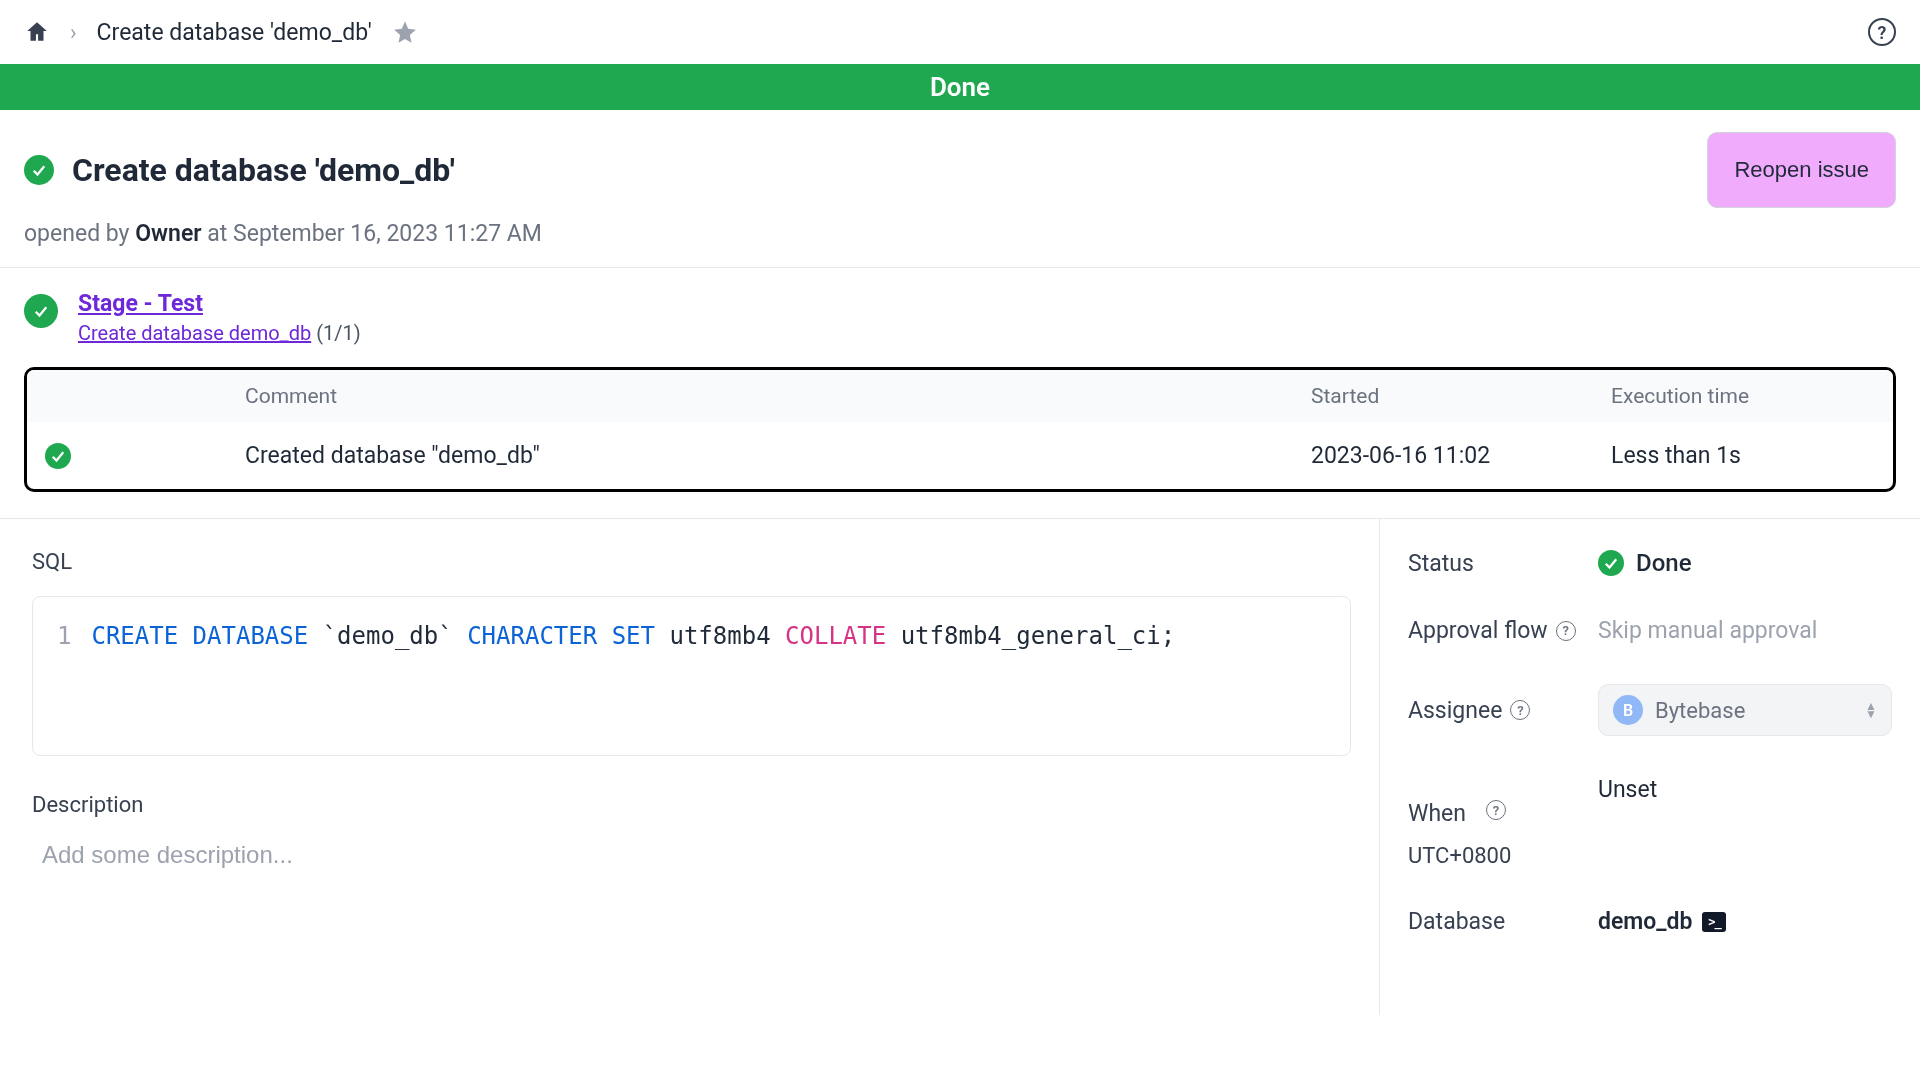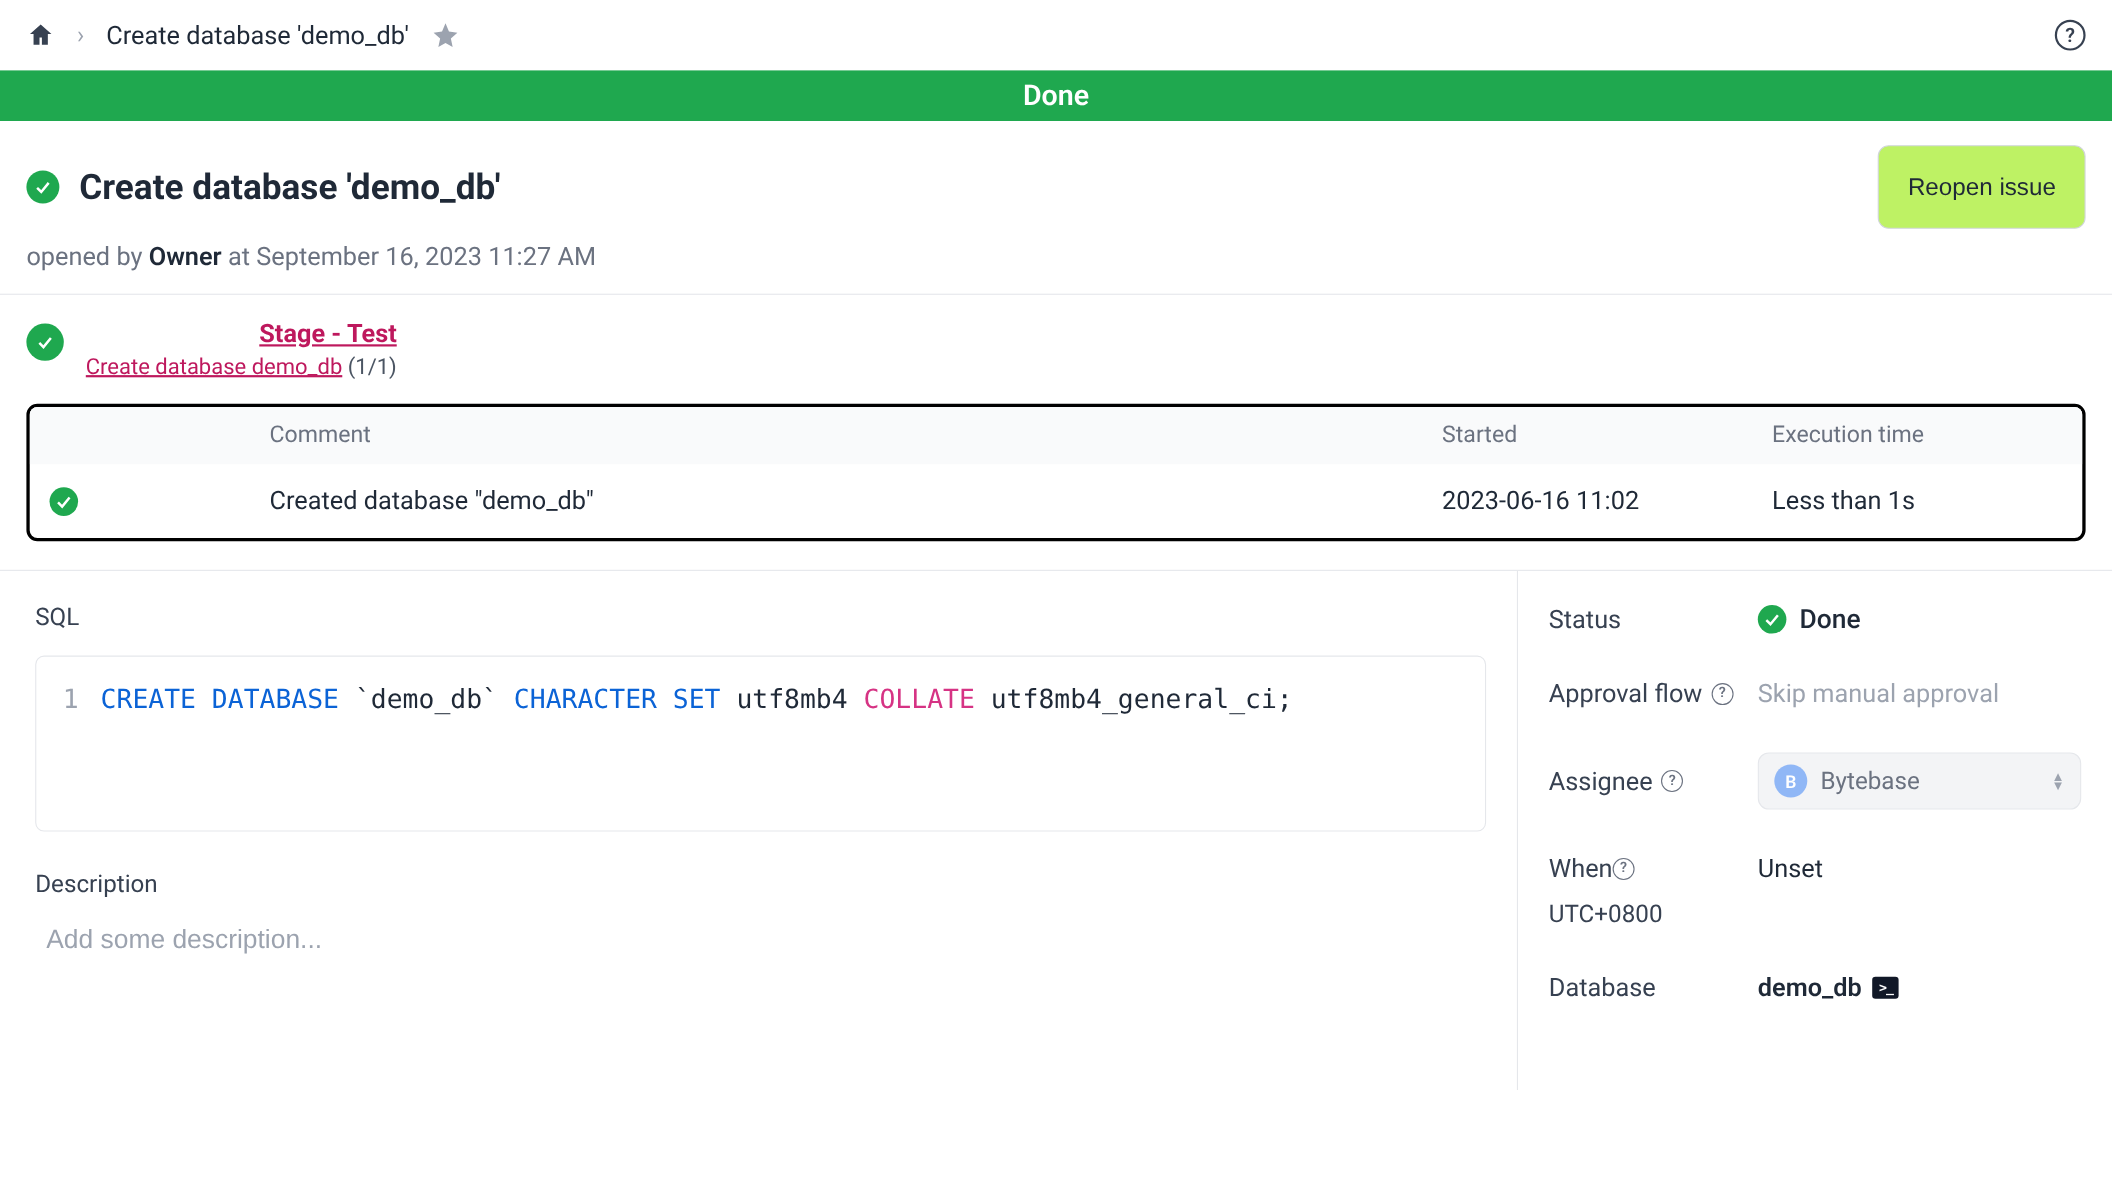--- a/index.html
+++ b/index.html
@@ -14,29 +14,29 @@
 .help-icon { width:28px; height:28px; color:#374151; cursor:pointer; border:2px solid #374151; border-radius:50%; display:flex; align-items:center; justify-content:center; font-size:18px; font-weight:600; }
 
 .done-banner { background:#1fa84f; color:#fff; text-align:center; font-size:26px; font-weight:600; padding:8px 0; }
 
 .header-row { display:flex; align-items:center; padding:22px 24px 12px; gap:18px; }
 .check-circle { width:30px; height:30px; border-radius:50%; background:#1fa84f; display:flex; align-items:center; justify-content:center; flex-shrink:0; }
 .check-circle.lg { width:34px; height:34px; }
 .check-circle.sm { width:26px; height:26px; }
 .check-circle svg { width:18px; height:18px; stroke:#fff; stroke-width:3; fill:none; }
 .page-title { font-size:32px; font-weight:700; }
-.reopen-btn { border:1px solid #d1d5db; background:#bef264; border-radius:10px; padding:24px 26px; font-size:22px; cursor:pointer; color:#1f2937; }
+.reopen-btn { border:1px solid #d1d5db; background:#f0abfc; border-radius:10px; padding:24px 26px; font-size:22px; cursor:pointer; color:#1f2937; }
 .meta-line { padding:0 24px 20px; color:#6b7280; font-size:23px; }
 .meta-line .owner { color:#1f2937; font-weight:600; }
 
 .divider { border-top:1px solid #e5e7eb; }
 
 .stage-row { display:flex; align-items:flex-start; gap:20px; padding:22px 24px; }
 .stage-row .check-circle { margin-top:4px; }
-.stage-texts a { color:#be185d; text-decoration:underline;text-align:right; }
+.stage-texts a { color:#6d28d9; text-decoration:underline; }
 .stage-name { font-size:23px; font-weight:700; display:block; margin-bottom:4px; }
 .stage-sub { font-size:20px; }
 .stage-sub .count { text-decoration:none; color:#4b5563; }
 
 .table-wrap { padding:0 24px; }
 .run-table { border:3px solid #000000; border-radius:10px; overflow:hidden; }
 .run-table .thead { display:grid; grid-template-columns:200px 1fr 300px 300px; background:#f9fafb; color:#6b7280; font-size:21px; padding:14px 0; }
 .run-table .thead > div { padding:0 18px; }
 .run-table .trow { display:grid; grid-template-columns:200px 1fr 300px 300px; align-items:center; padding:20px 0; font-size:23px; }
 .run-table .trow > div { padding:0 18px; }
@@ -191,21 +191,21 @@
         <span>Bytebase</span>
         <span class="sel-arrows">
             <span>▲</span>
             <span>▼</span>
           </span>
       </div>
     </div>
 
     <div class="field-row top">
       <div class="field-label" style="display:block;">
-        <span style="display:flex;align-items:center;gap:0;">
+        <span style="display:flex;align-items:flex-start;gap:20px;margin-top:24px;">
           <span>When</span>
           <span class="mini-help">?</span>
         </span>
         <div class="tz">UTC+0800</div>
       </div>
       <div>Unset</div>
     </div>
 
     <div class="field-row">
       <div class="field-label">Database</div>

